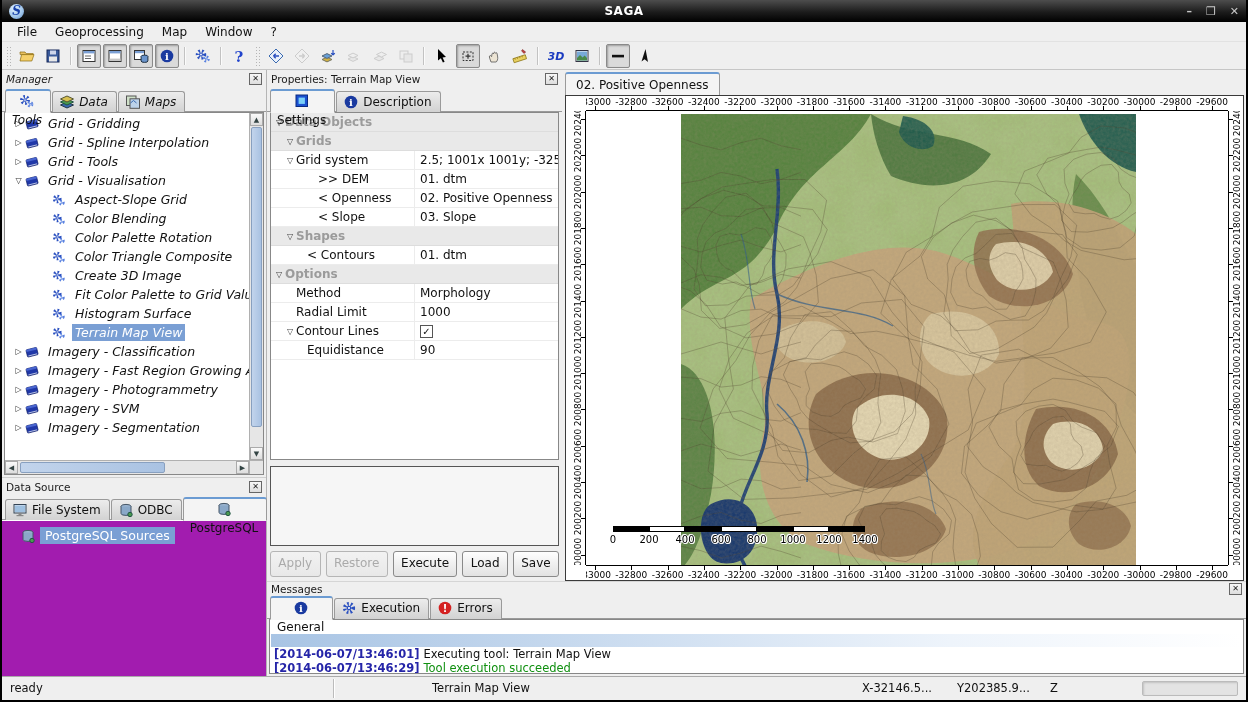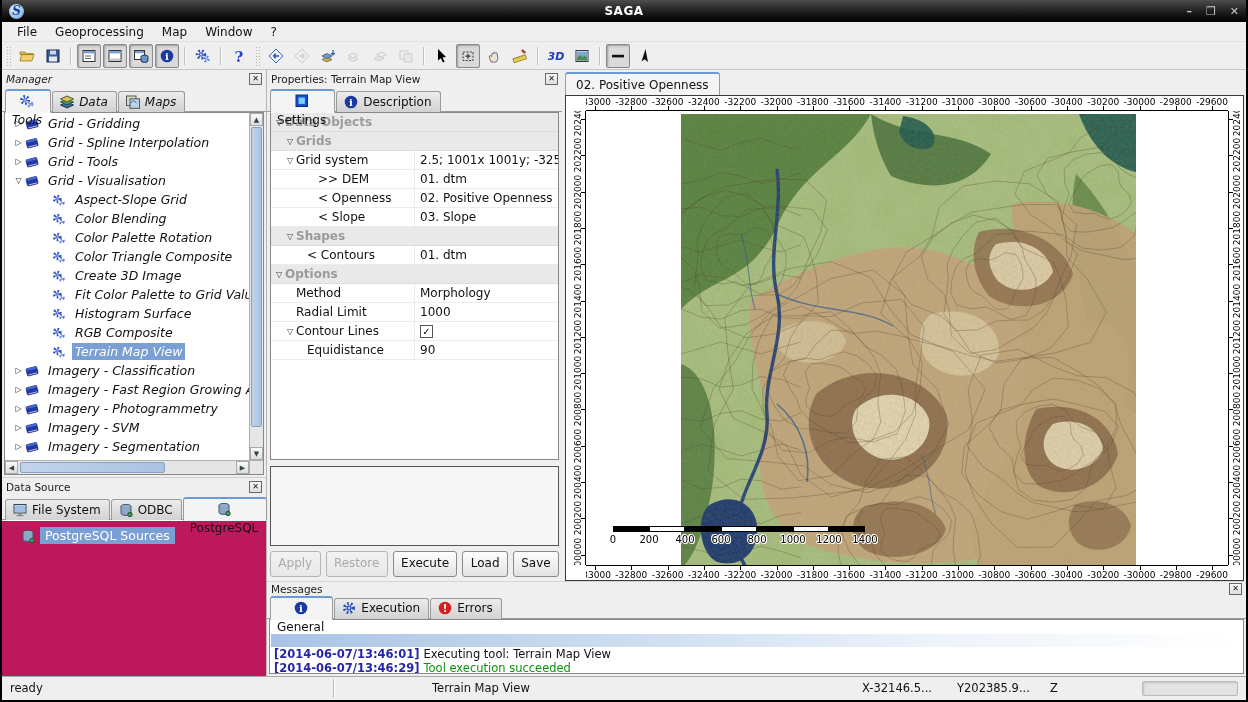--- a/index.html
+++ b/index.html
@@ -48,21 +48,21 @@
   .tree-row.tool{padding-left:46px;}
   .tree-row .lbl{padding:1px 3px;}
   .tree-row .lbl.selected{background:#7a9fd4;color:#fff;}
   .vscroll{position:absolute;right:0;top:0;bottom:14px;width:14px;background:#e6e6e6;border-left:1px solid #b0b0b0;}
   .hscroll{position:absolute;left:0;right:14px;bottom:0;height:14px;background:#e6e6e6;border-top:1px solid #b0b0b0;}
   .scr-btn{position:absolute;width:13px;height:13px;font-size:7px;line-height:13px;text-align:center;color:#344;background:linear-gradient(#fafafa,#ddd);border:1px solid #aaa;}
   .scr-thumb{position:absolute;background:linear-gradient(90deg,#c2d4ec,#a9c2e2);border:1px solid #88a0c0;border-radius:2px;}
   .hscroll .scr-thumb{top:1px;bottom:1px;}
   .corner-box{position:absolute;right:0;bottom:0;width:14px;height:14px;background:#e6e6e6;border-left:1px solid #b0b0b0;border-top:1px solid #b0b0b0;}
   
-  .ds-content{flex:1 1 auto;background:#be185d;border-top:1px solid #fff;padding:6px 0 0 18px;}
+  .ds-content{flex:1 1 auto;background:#a21caf;border-top:1px solid #fff;padding:6px 0 0 18px;}
   .ds-item{display:inline-flex;align-items:center;gap:4px;}
   .ds-item .ticon{width:16px;height:16px;}
   .ds-item .lbl{background:#7a9fd4;color:#fff;padding:1px 5px;font-size:12.5px;}
   
   .pgrid{position:absolute;left:3px;right:3px;top:42px;height:348px;background:#fff;border:1px solid #888;overflow:hidden;font-size:12px;}
   .prow{display:flex;height:19px;align-items:center;border-bottom:1px solid #ececec;}
   .prow .plabel{width:143px;flex:0 0 143px;display:flex;align-items:center;overflow:hidden;white-space:nowrap;}
   .prow .pexp{width:12px;text-align:center;font-size:8px;color:#444;flex:0 0 12px;}
   .prow .pvalue{flex:1 1 auto;border-left:1px solid #ececec;padding-left:5px;white-space:nowrap;overflow:hidden;height:100%;display:flex;align-items:center;}
   .prow.group{background:#e9e9e9;color:#9b9b9b;font-weight:bold;border-bottom:1px solid #ddd;}
@@ -432,31 +432,20 @@
               <div class="tree-row tool">
                 <span class="ticon"><svg width="16" height="16" viewBox="0 0 16 16">
                     <circle cx="6.2" cy="7" r="3" fill="none" stroke="#2a50c0" stroke-width="2.7" stroke-dasharray="1.6 1.9"></circle>
                     <circle cx="6.2" cy="7" r="1.6500000000000001" fill="#2a50c0"></circle>
                     <circle cx="6.2" cy="7" r="0.75" fill="#fff"></circle>
                     <circle cx="10.8" cy="10.8" r="2" fill="none" stroke="#5a82e0" stroke-width="1.8" stroke-dasharray="1.6 1.9"></circle>
                     <circle cx="10.8" cy="10.8" r="1.1" fill="#5a82e0"></circle>
                     <circle cx="10.8" cy="10.8" r="0.5" fill="#fff"></circle>
                   </svg></span>
                 <span class="lbl">Histogram Surface</span>
-              </div>
-              <div class="tree-row tool">
-                <span class="ticon"><svg width="16" height="16" viewBox="0 0 16 16">
-                    <circle cx="6.2" cy="7" r="3" fill="none" stroke="#2a50c0" stroke-width="2.7" stroke-dasharray="1.6 1.9"></circle>
-                    <circle cx="6.2" cy="7" r="1.6500000000000001" fill="#2a50c0"></circle>
-                    <circle cx="6.2" cy="7" r="0.75" fill="#fff"></circle>
-                    <circle cx="10.8" cy="10.8" r="2" fill="none" stroke="#5a82e0" stroke-width="1.8" stroke-dasharray="1.6 1.9"></circle>
-                    <circle cx="10.8" cy="10.8" r="1.1" fill="#5a82e0"></circle>
-                    <circle cx="10.8" cy="10.8" r="0.5" fill="#fff"></circle>
-                  </svg></span>
-                <span class="lbl">RGB Composite</span>
               </div>
               <div class="tree-row tool">
                 <span class="ticon"><svg width="16" height="16" viewBox="0 0 16 16">
                     <circle cx="6.2" cy="7" r="3" fill="none" stroke="#2a50c0" stroke-width="2.7" stroke-dasharray="1.6 1.9"></circle>
                     <circle cx="6.2" cy="7" r="1.6500000000000001" fill="#2a50c0"></circle>
                     <circle cx="6.2" cy="7" r="0.75" fill="#fff"></circle>
                     <circle cx="10.8" cy="10.8" r="2" fill="none" stroke="#5a82e0" stroke-width="1.8" stroke-dasharray="1.6 1.9"></circle>
                     <circle cx="10.8" cy="10.8" r="1.1" fill="#5a82e0"></circle>
                     <circle cx="10.8" cy="10.8" r="0.5" fill="#fff"></circle>
                   </svg></span>

